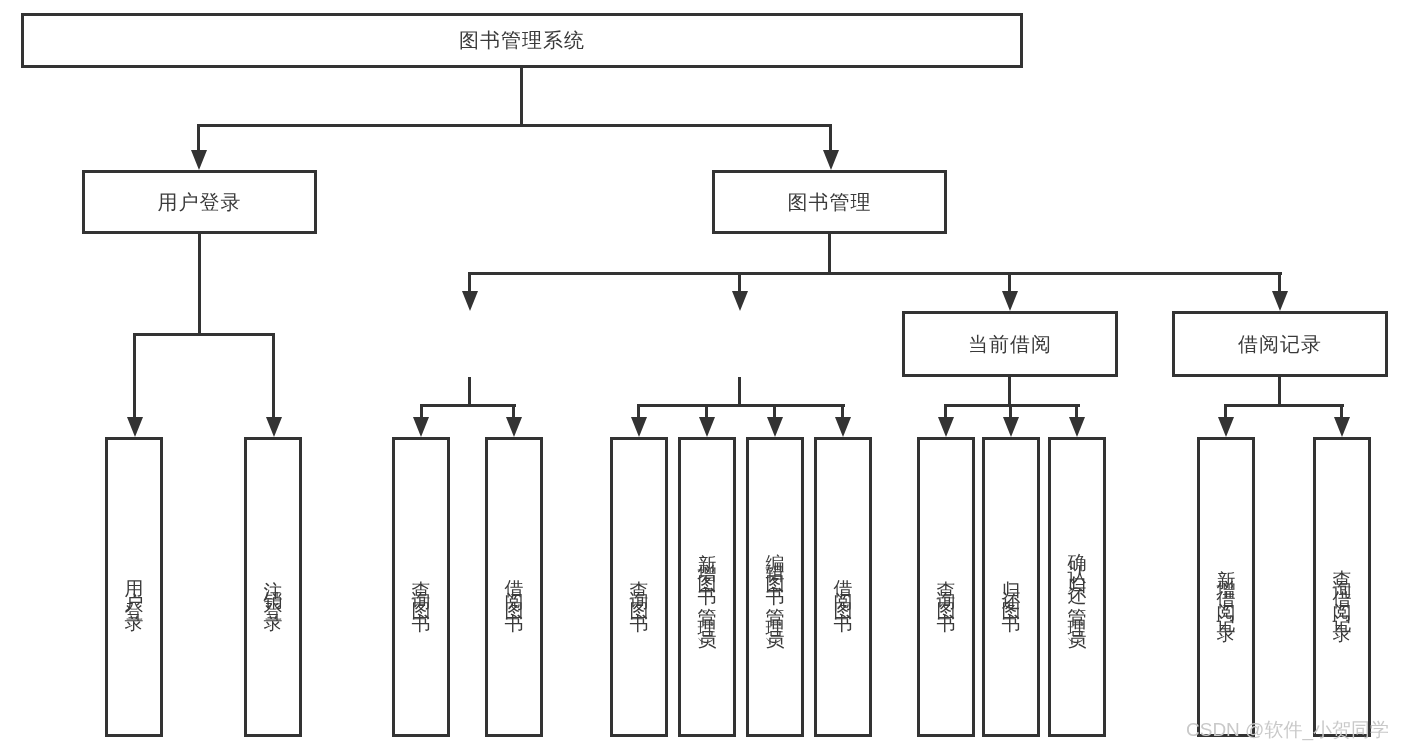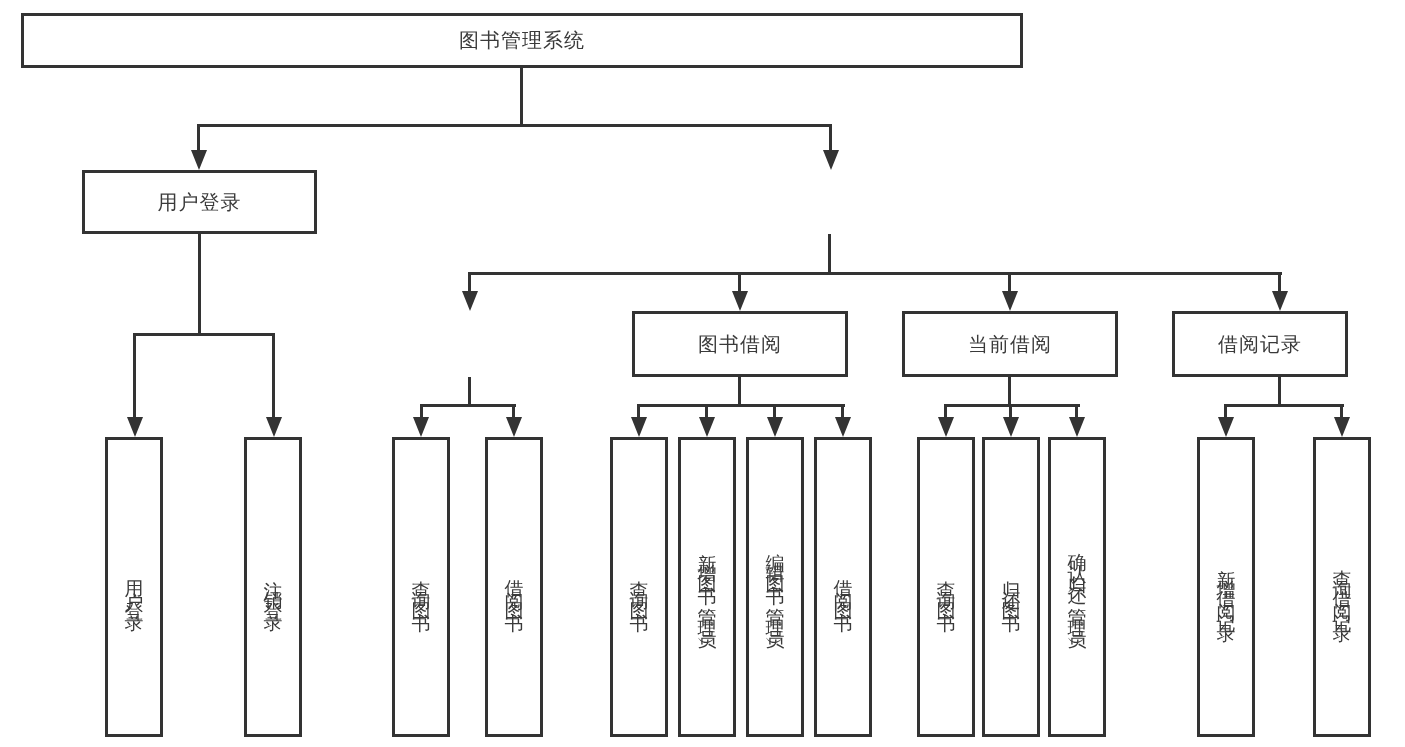--- a/index.html
+++ b/index.html
@@ -46,46 +46,46 @@
   <div class="vline" style="left:520px;top:68px;height:58px;"></div>
   <div class="hline" style="left:197px;top:124px;width:635px;"></div>
   <div class="vline" style="left:197px;top:124px;height:28px;"></div>
   <div class="arr" style="left:191px;top:150px;"></div>
   <div class="vline" style="left:829px;top:124px;height:28px;"></div>
   <div class="arr" style="left:823px;top:150px;"></div>
 
   <div class="box" style="left:82px;top:170px;width:235px;height:64px;">
     <span>用户登录</span>
   </div>
+  <div class="box" style="left:712px;top:170px;width:235px;height:64px;">
+    <span>图书管理</span>
+  </div>
 
   <div class="vline" style="left:198px;top:234px;height:101px;"></div>
   <div class="hline" style="left:133px;top:333px;width:142px;"></div>
   <div class="vline" style="left:133px;top:333px;height:88px;"></div>
   <div class="arr" style="left:127px;top:417px;"></div>
   <div class="vline" style="left:272px;top:333px;height:88px;"></div>
   <div class="arr" style="left:266px;top:417px;"></div>
 
   <div class="vline" style="left:828px;top:234px;height:41px;"></div>
   <div class="hline" style="left:469px;top:272px;width:813px;"></div>
   <div class="vline" style="left:468px;top:272px;height:22px;"></div>
   <div class="arr" style="left:462px;top:291px;"></div>
   <div class="vline" style="left:738px;top:272px;height:22px;"></div>
   <div class="arr" style="left:732px;top:291px;"></div>
   <div class="vline" style="left:1008px;top:272px;height:22px;"></div>
   <div class="arr" style="left:1002px;top:291px;"></div>
   <div class="vline" style="left:1278px;top:272px;height:22px;"></div>
   <div class="arr" style="left:1272px;top:291px;"></div>
 
-  <div class="box" style="left:632px;top:311px;width:216px;height:66px;">
-    <span>图书借阅</span>
-  </div>
   <div class="box" style="left:902px;top:311px;width:216px;height:66px;">
     <span>当前借阅</span>
   </div>
-  <div class="box" style="left:1172px;top:311px;width:176px;height:66px;align-items:center;">
+  <div class="box" style="left:1172px;top:311px;width:216px;height:66px;align-items:center;">
     <span>借阅记录</span>
   </div>
 
   <div class="vline" style="left:468px;top:377px;height:29px;"></div>
   <div class="hline" style="left:420px;top:404px;width:96px;"></div>
   <div class="vline" style="left:420px;top:404px;height:16px;"></div>
   <div class="arr" style="left:413px;top:417px;"></div>
   <div class="vline" style="left:512px;top:404px;height:16px;"></div>
   <div class="arr" style="left:506px;top:417px;"></div>
 
@@ -153,14 +153,15 @@
     <span>确认归还（管理员）</span>
   </div>
 
   <div class="leaf" style="left:1197px;">
     <span>新增借阅记录</span>
   </div>
   <div class="leaf" style="left:1313px;">
     <span>查询借阅记录</span>
   </div>
 
+  <div id="watermark">CSDN @软件_小贺同学</div>
 
 </div>
 
 </body></html>

